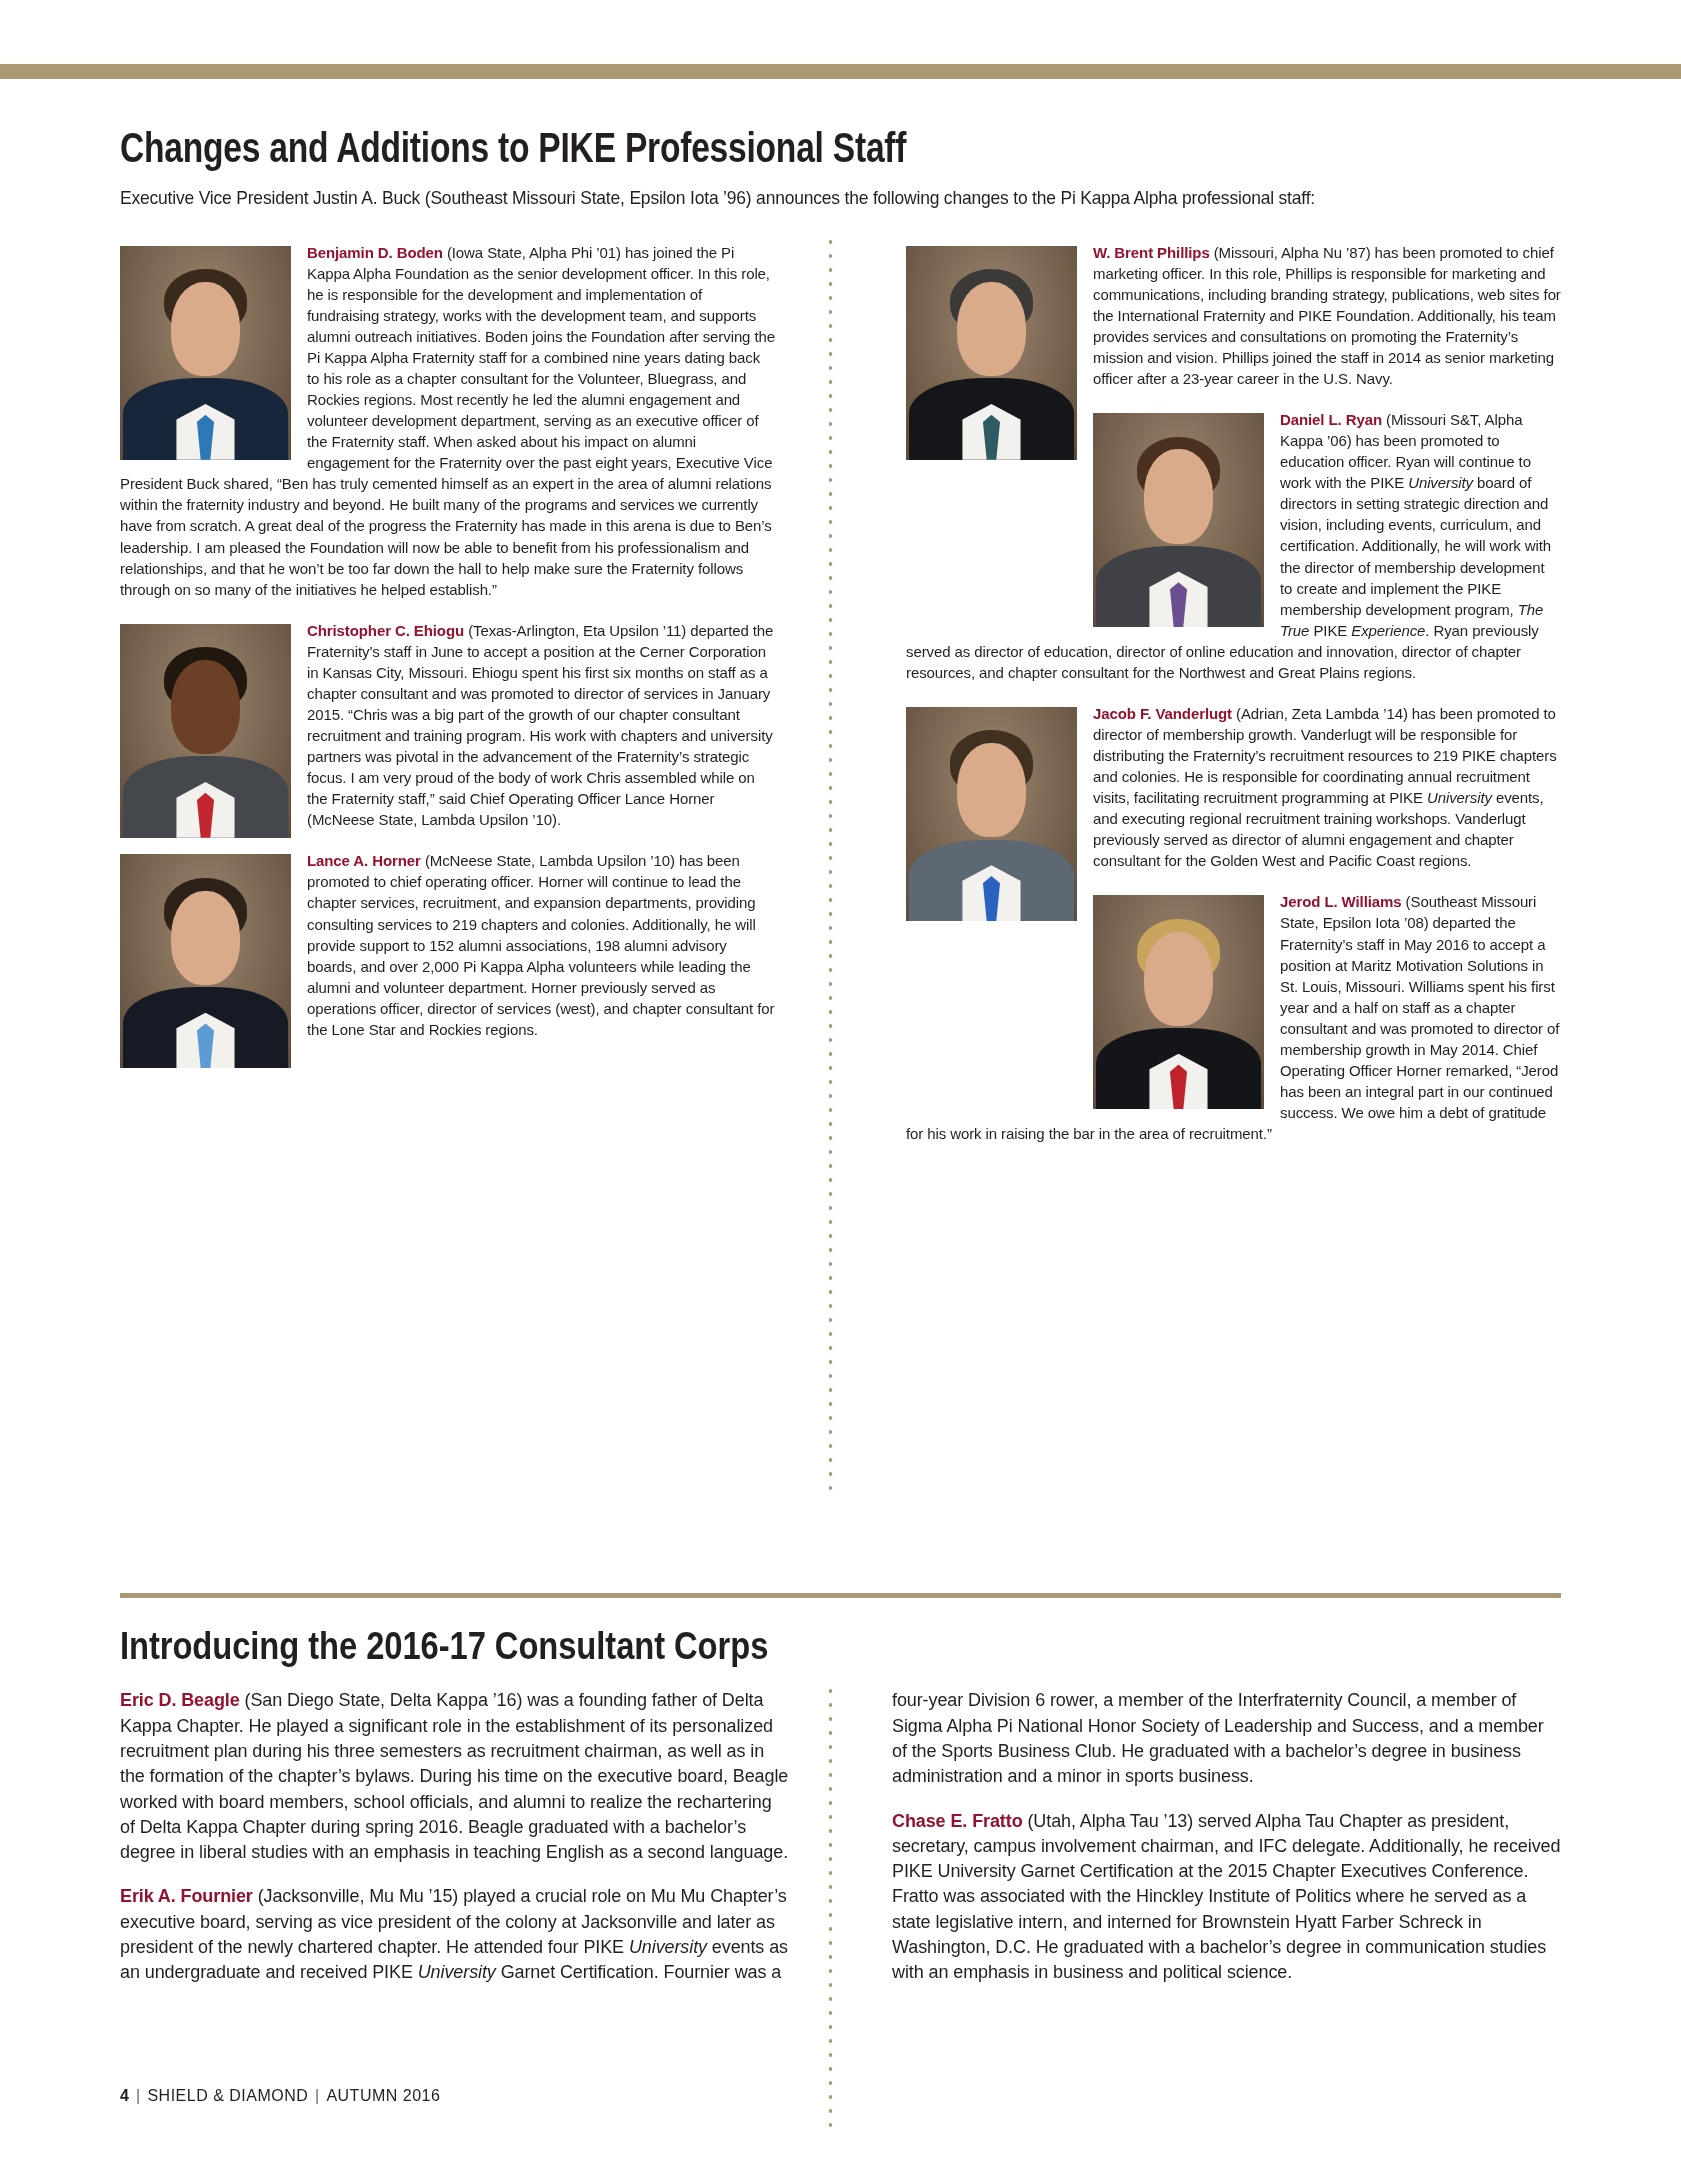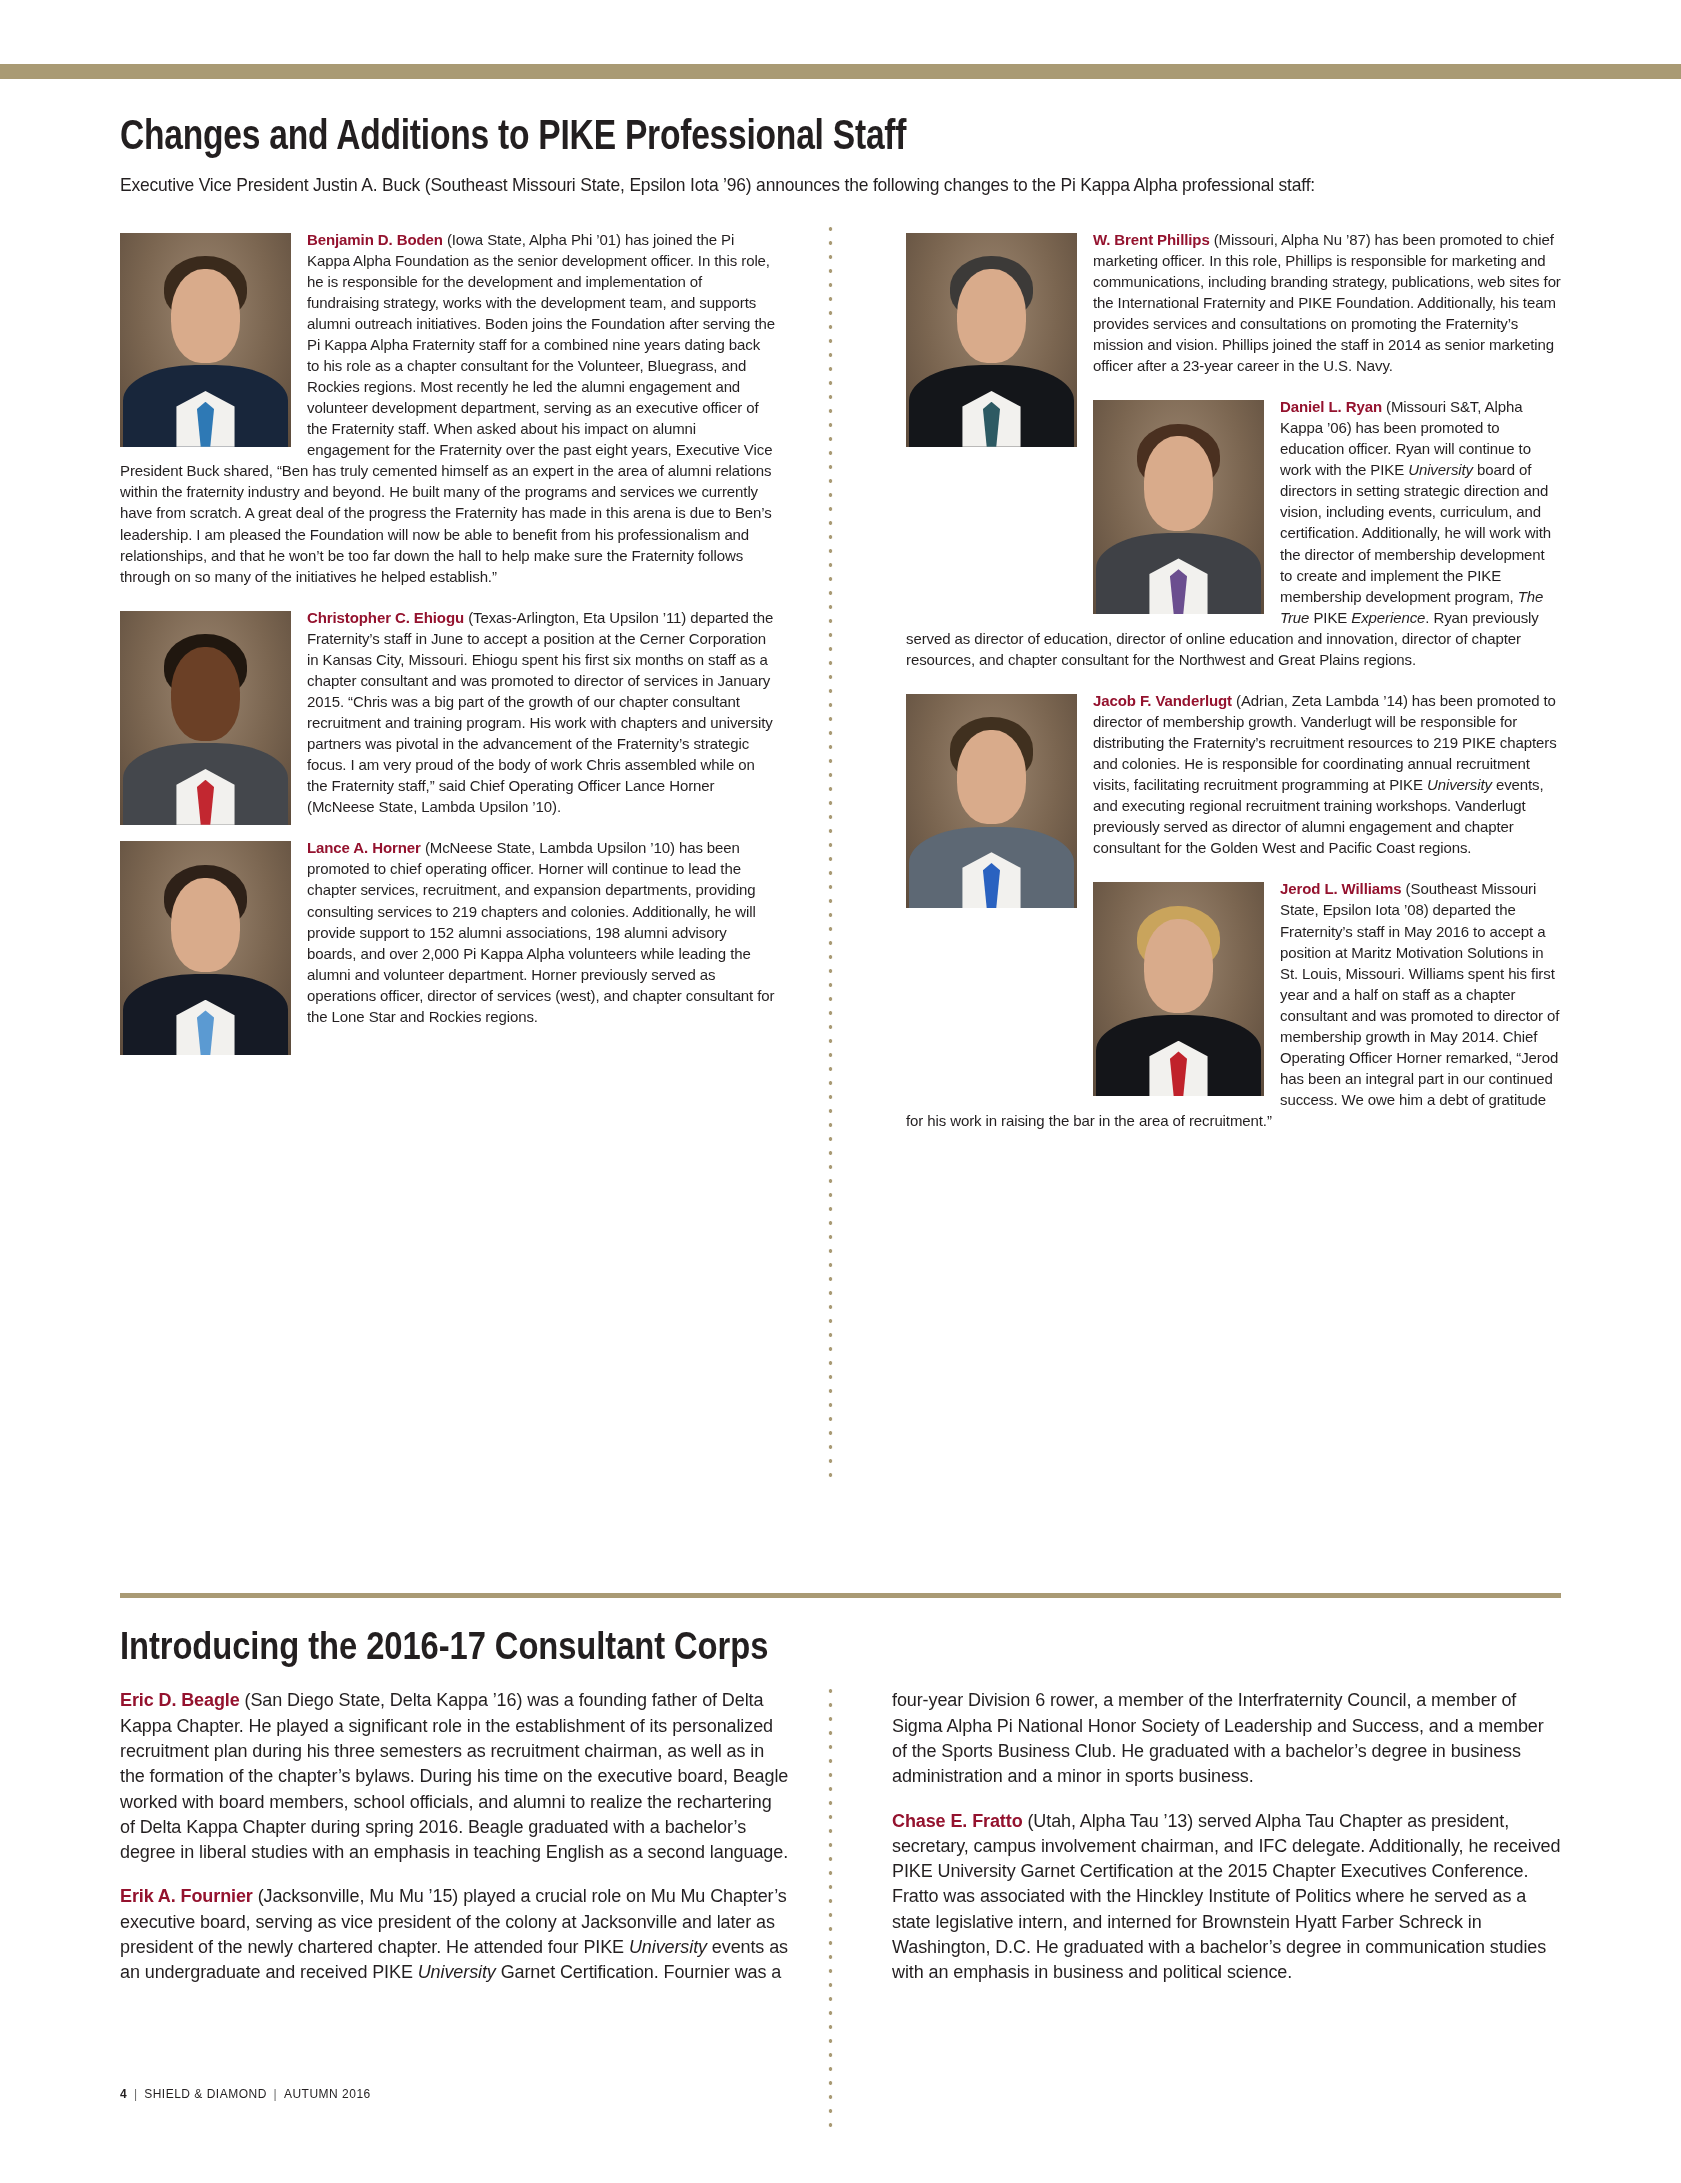--- a/index.html
+++ b/index.html
@@ -24,21 +24,21 @@
     top: 64px;
     width: 1682px;
     height: 14.7px;
     background: #a99a74;
   }
 
   
   .page {
     position: absolute;
     left: 120px;
-    top: 114px;
+    top: 127px;
     width: 1441px;
   }
 
   
   .section-title {
     font-family: "Liberation Sans Narrow", "Liberation Sans", sans-serif;
     font-weight: 700;
     font-size: 42px;
     line-height: 1.02;
     letter-spacing: -0.3px;
@@ -218,21 +218,21 @@
     background-image: radial-gradient(circle, #a99a74 1.7px, rgba(0,0,0,0) 2px);
     background-size: 4.7px 14px;
     background-repeat: repeat-y;
   }
 
   
   .footer {
     position: absolute;
     left: 120px;
     top: 2087px;
-    font-size: 12px;
+    font-size: 16px;
     letter-spacing: 0.5px;
     color: #231f20;
     white-space: nowrap;
   }
   .footer .pg { font-weight: 700; }
   .footer .sep { padding: 0 6.7px; color: #6a6a6a; }
 </style>
 </head>
 <body>
 

